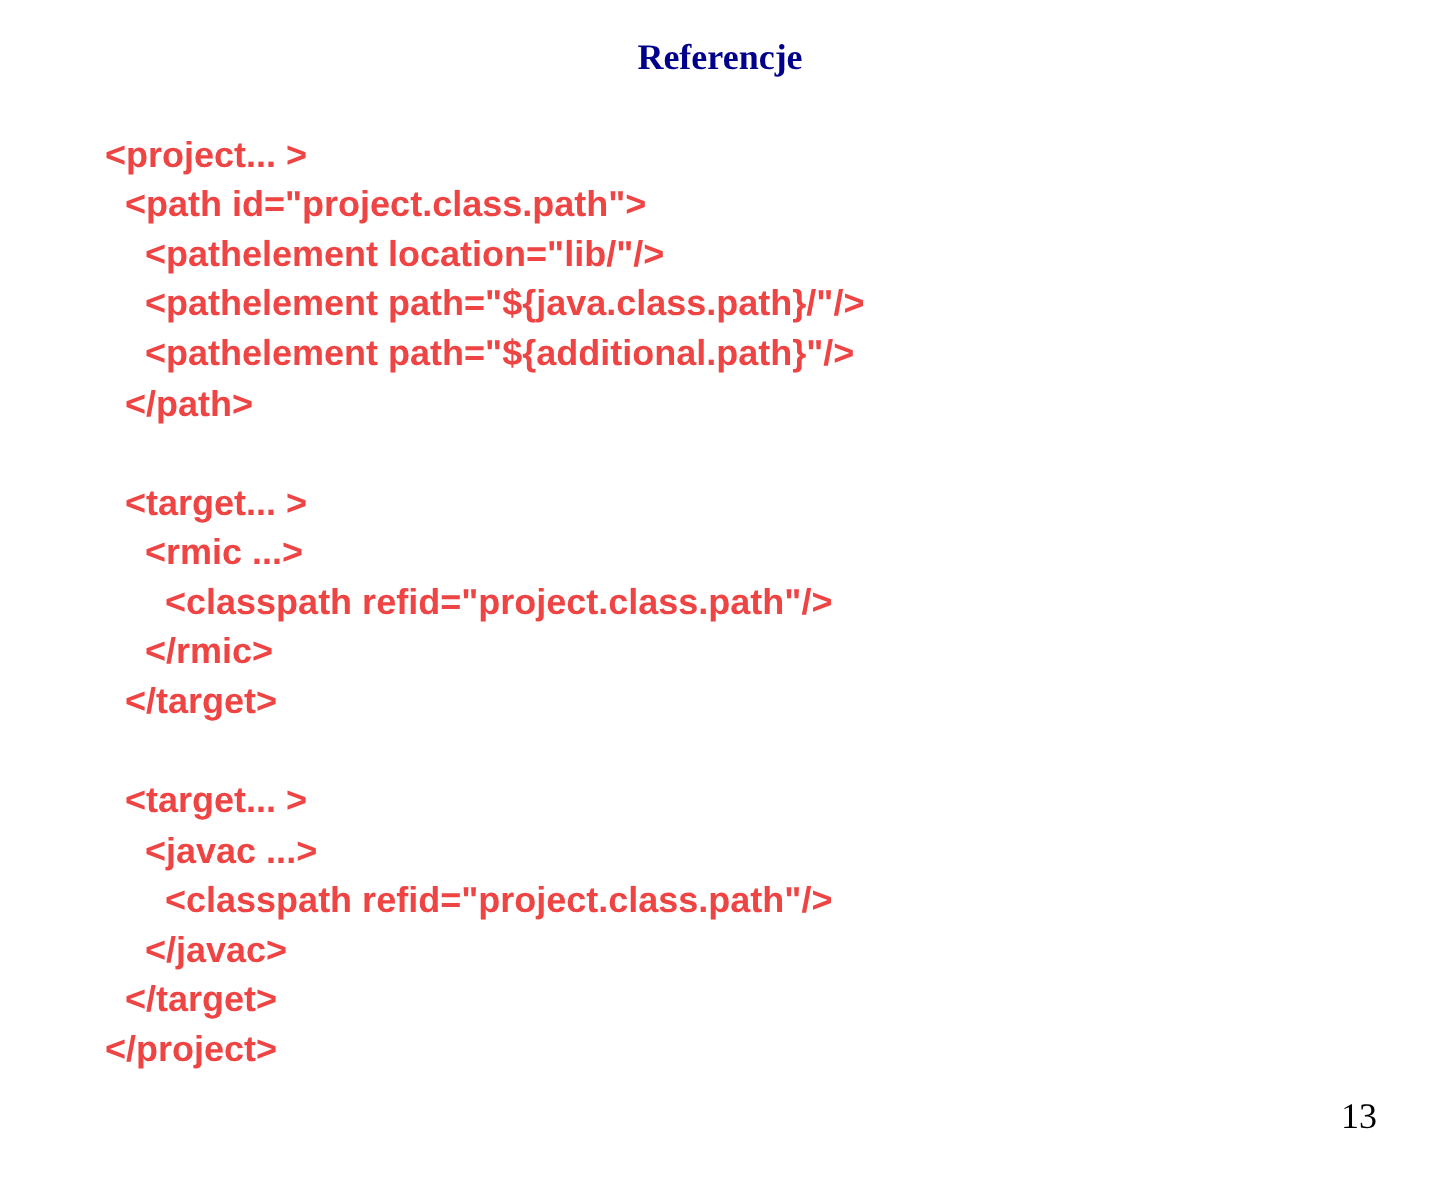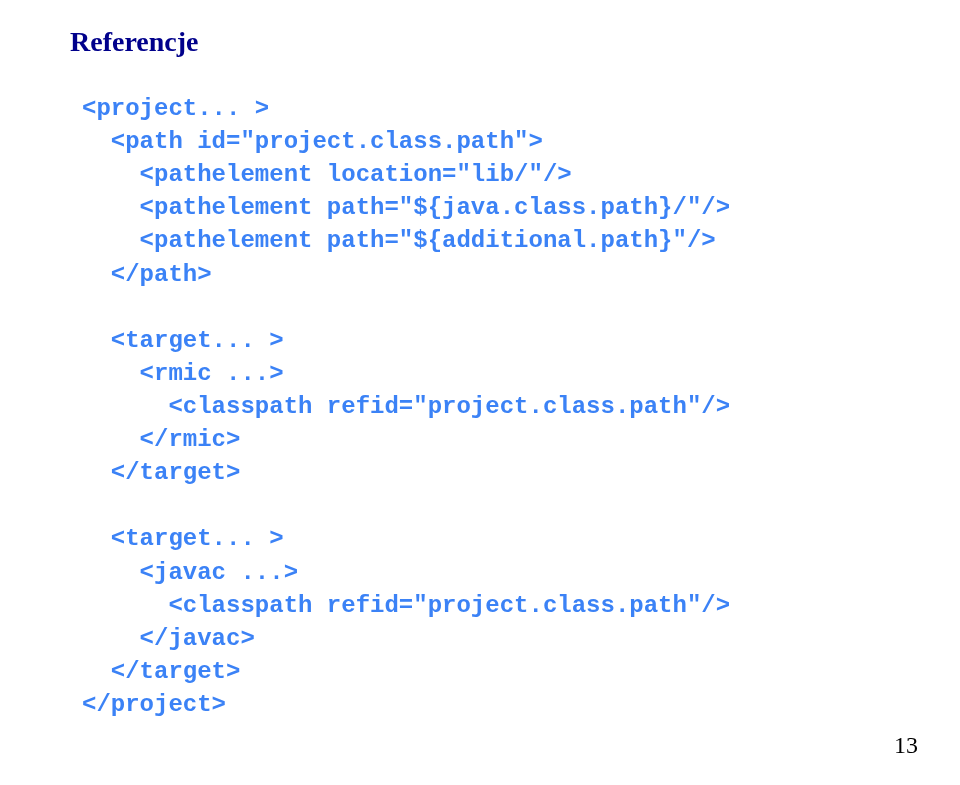--- a/index.html
+++ b/index.html
@@ -11,35 +11,35 @@
     font-family: "Times New Roman", Times, serif;
   }
   .page {
     position: relative;
     width: 960px;
     height: 785px;
     box-sizing: border-box;
     padding: 20px 70px 0 70px;
   }
   .title {
-    text-align: left;
+    text-align: center;
     color: #00008b;
     font-weight: bold;
-    font-size: 28px;
+    font-size: 24px;
     margin-top: 6px;
     margin-bottom: 34px;
   }
   pre.code {
-    font-family: Liberation Mono, monospace;
+    font-family: Liberation Sans, sans-serif;
     font-weight: bold;
     font-size: 24px;
     line-height: 1.38;
-    color: #3b82f6;
+    color: #ef4444;
     white-space: pre;
-    margin: 12px;
+    margin: 0;
   }
   .page-num {
     position: absolute;
     right: 42px;
     bottom: 26px;
     font-family: "Times New Roman", Times, serif;
     font-size: 24px;
     color: #000000;
   }
 </style>

